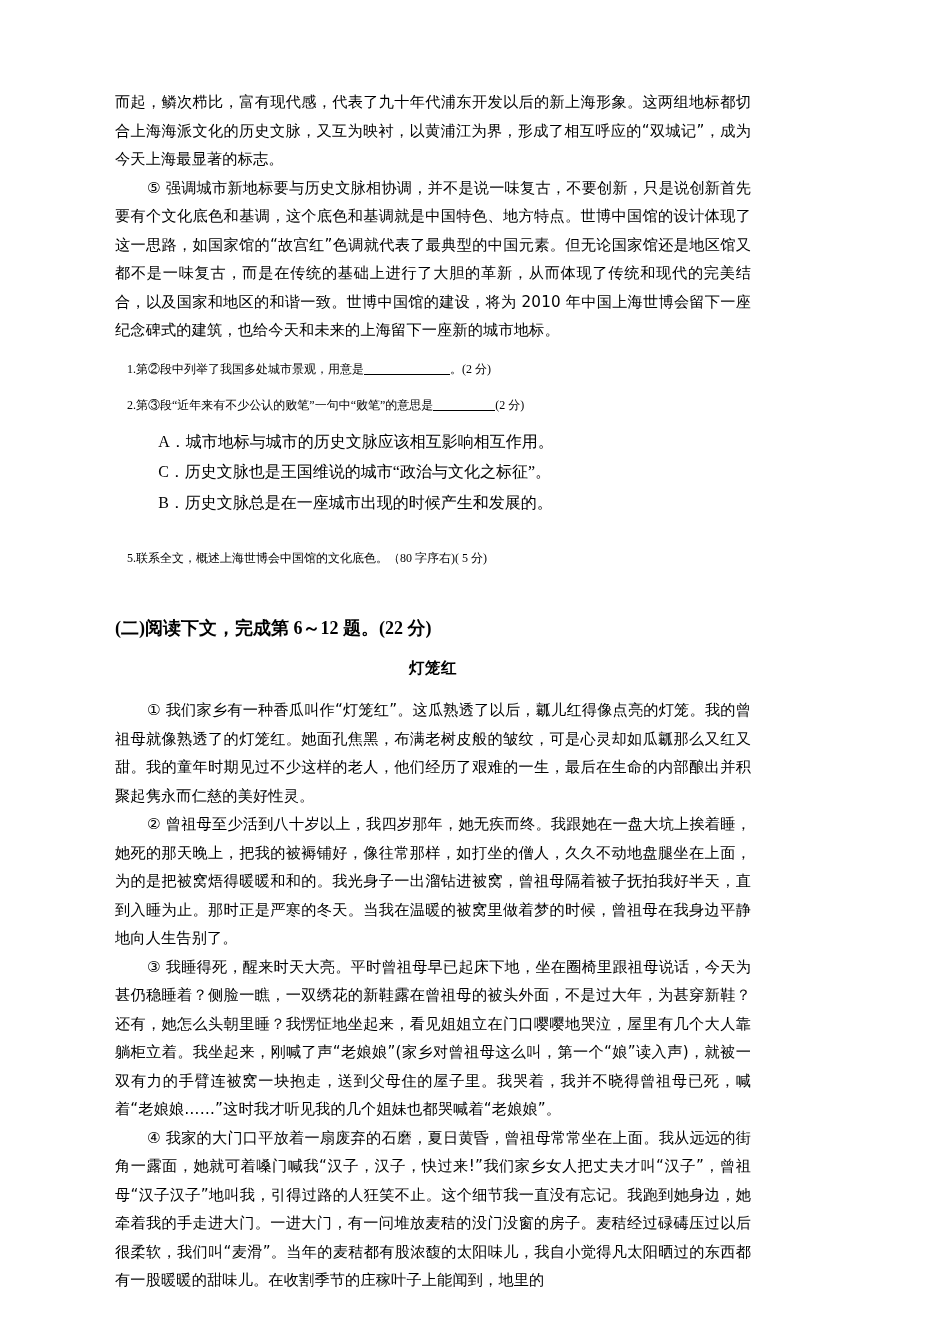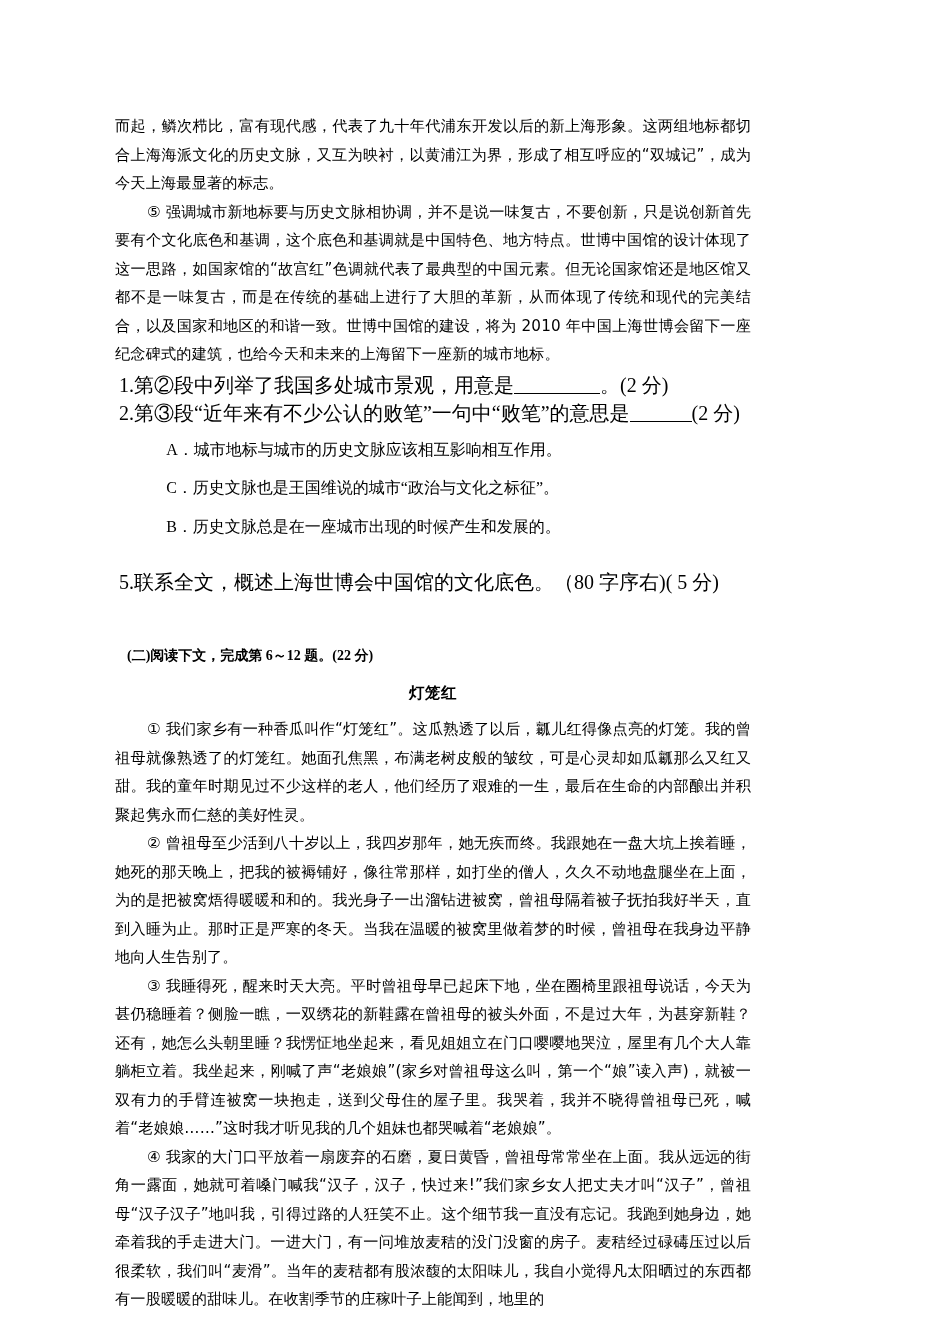--- a/index.html
+++ b/index.html
@@ -13,79 +13,79 @@
     font-family: "Liberation Sans", "DejaVu Sans", sans-serif;
     color: #000000;
     -webkit-font-smoothing: none;
   }
   .page {
     position: relative;
     width: 866px;
     height: 1344px;
     background: #ffffff;
     box-sizing: border-box;
-    padding: 112px 115px 0 115px;
+    padding: 88px 115px 0 115px;
   }
   .body-text {
     font-family: "DejaVu Sans", "Liberation Sans", sans-serif;
     font-size: 15.2px;
     line-height: 28.5px;
     text-align: justify;
     text-justify: inter-ideograph;
     letter-spacing: 0.15px;
     margin: 0;
   }
   .indent2 {
     text-indent: 2.1em;
   }
   .q-text {
     font-family: "Liberation Serif", "DejaVu Serif", serif;
-    font-size: 20px;
+    font-size: 12px;
     line-height: 24px;
-    margin: 4px;
+    margin: 12px;
     text-align: left;
     white-space: nowrap;
   }
   .opt {
     font-family: "Liberation Serif", "DejaVu Serif", serif;
     font-size: 16px;
     line-height: 26.5px;
-    margin: 12px;
+    margin: 4px;
     padding-left: 2.45em;
     white-space: nowrap;
   }
   .blank-long {
     display: inline-block;
     width: 86px;
     border-bottom: 1.3px solid #000;
     vertical-align: -2px;
   }
   .blank-short {
     display: inline-block;
     width: 62px;
     border-bottom: 1.3px solid #000;
     vertical-align: -2px;
   }
   .gap-q4 { height: 14px; }
   .gap-q5 { height: 34px; }
   .section-head {
     font-family: "Liberation Serif", "DejaVu Serif", serif;
     font-weight: bold;
-    font-size: 14px;
+    font-size: 18px;
     line-height: 24px;
-    margin: 12px;
+    margin: 0;
     white-space: nowrap;
   }
   .article-title {
     font-family: "DejaVu Sans", "Liberation Sans", sans-serif;
     font-weight: bold;
     font-size: 15.5px;
     line-height: 26px;
     text-align: center;
-    margin: 9px;
+    margin: 15px;
     letter-spacing: 0.5px;
   }
 </style>
 </head>
 <body>
 
 <div class="page">
 
   <p class="body-text">而起，鳞次栉比，富有现代感，代表了九十年代浦东开发以后的新上海形象。这两组地标都切合上海海派文化的历史文脉，又互为映衬，以黄浦江为界，形成了相互呼应的“双城记”，成为今天上海最显著的标志。</p>
 

